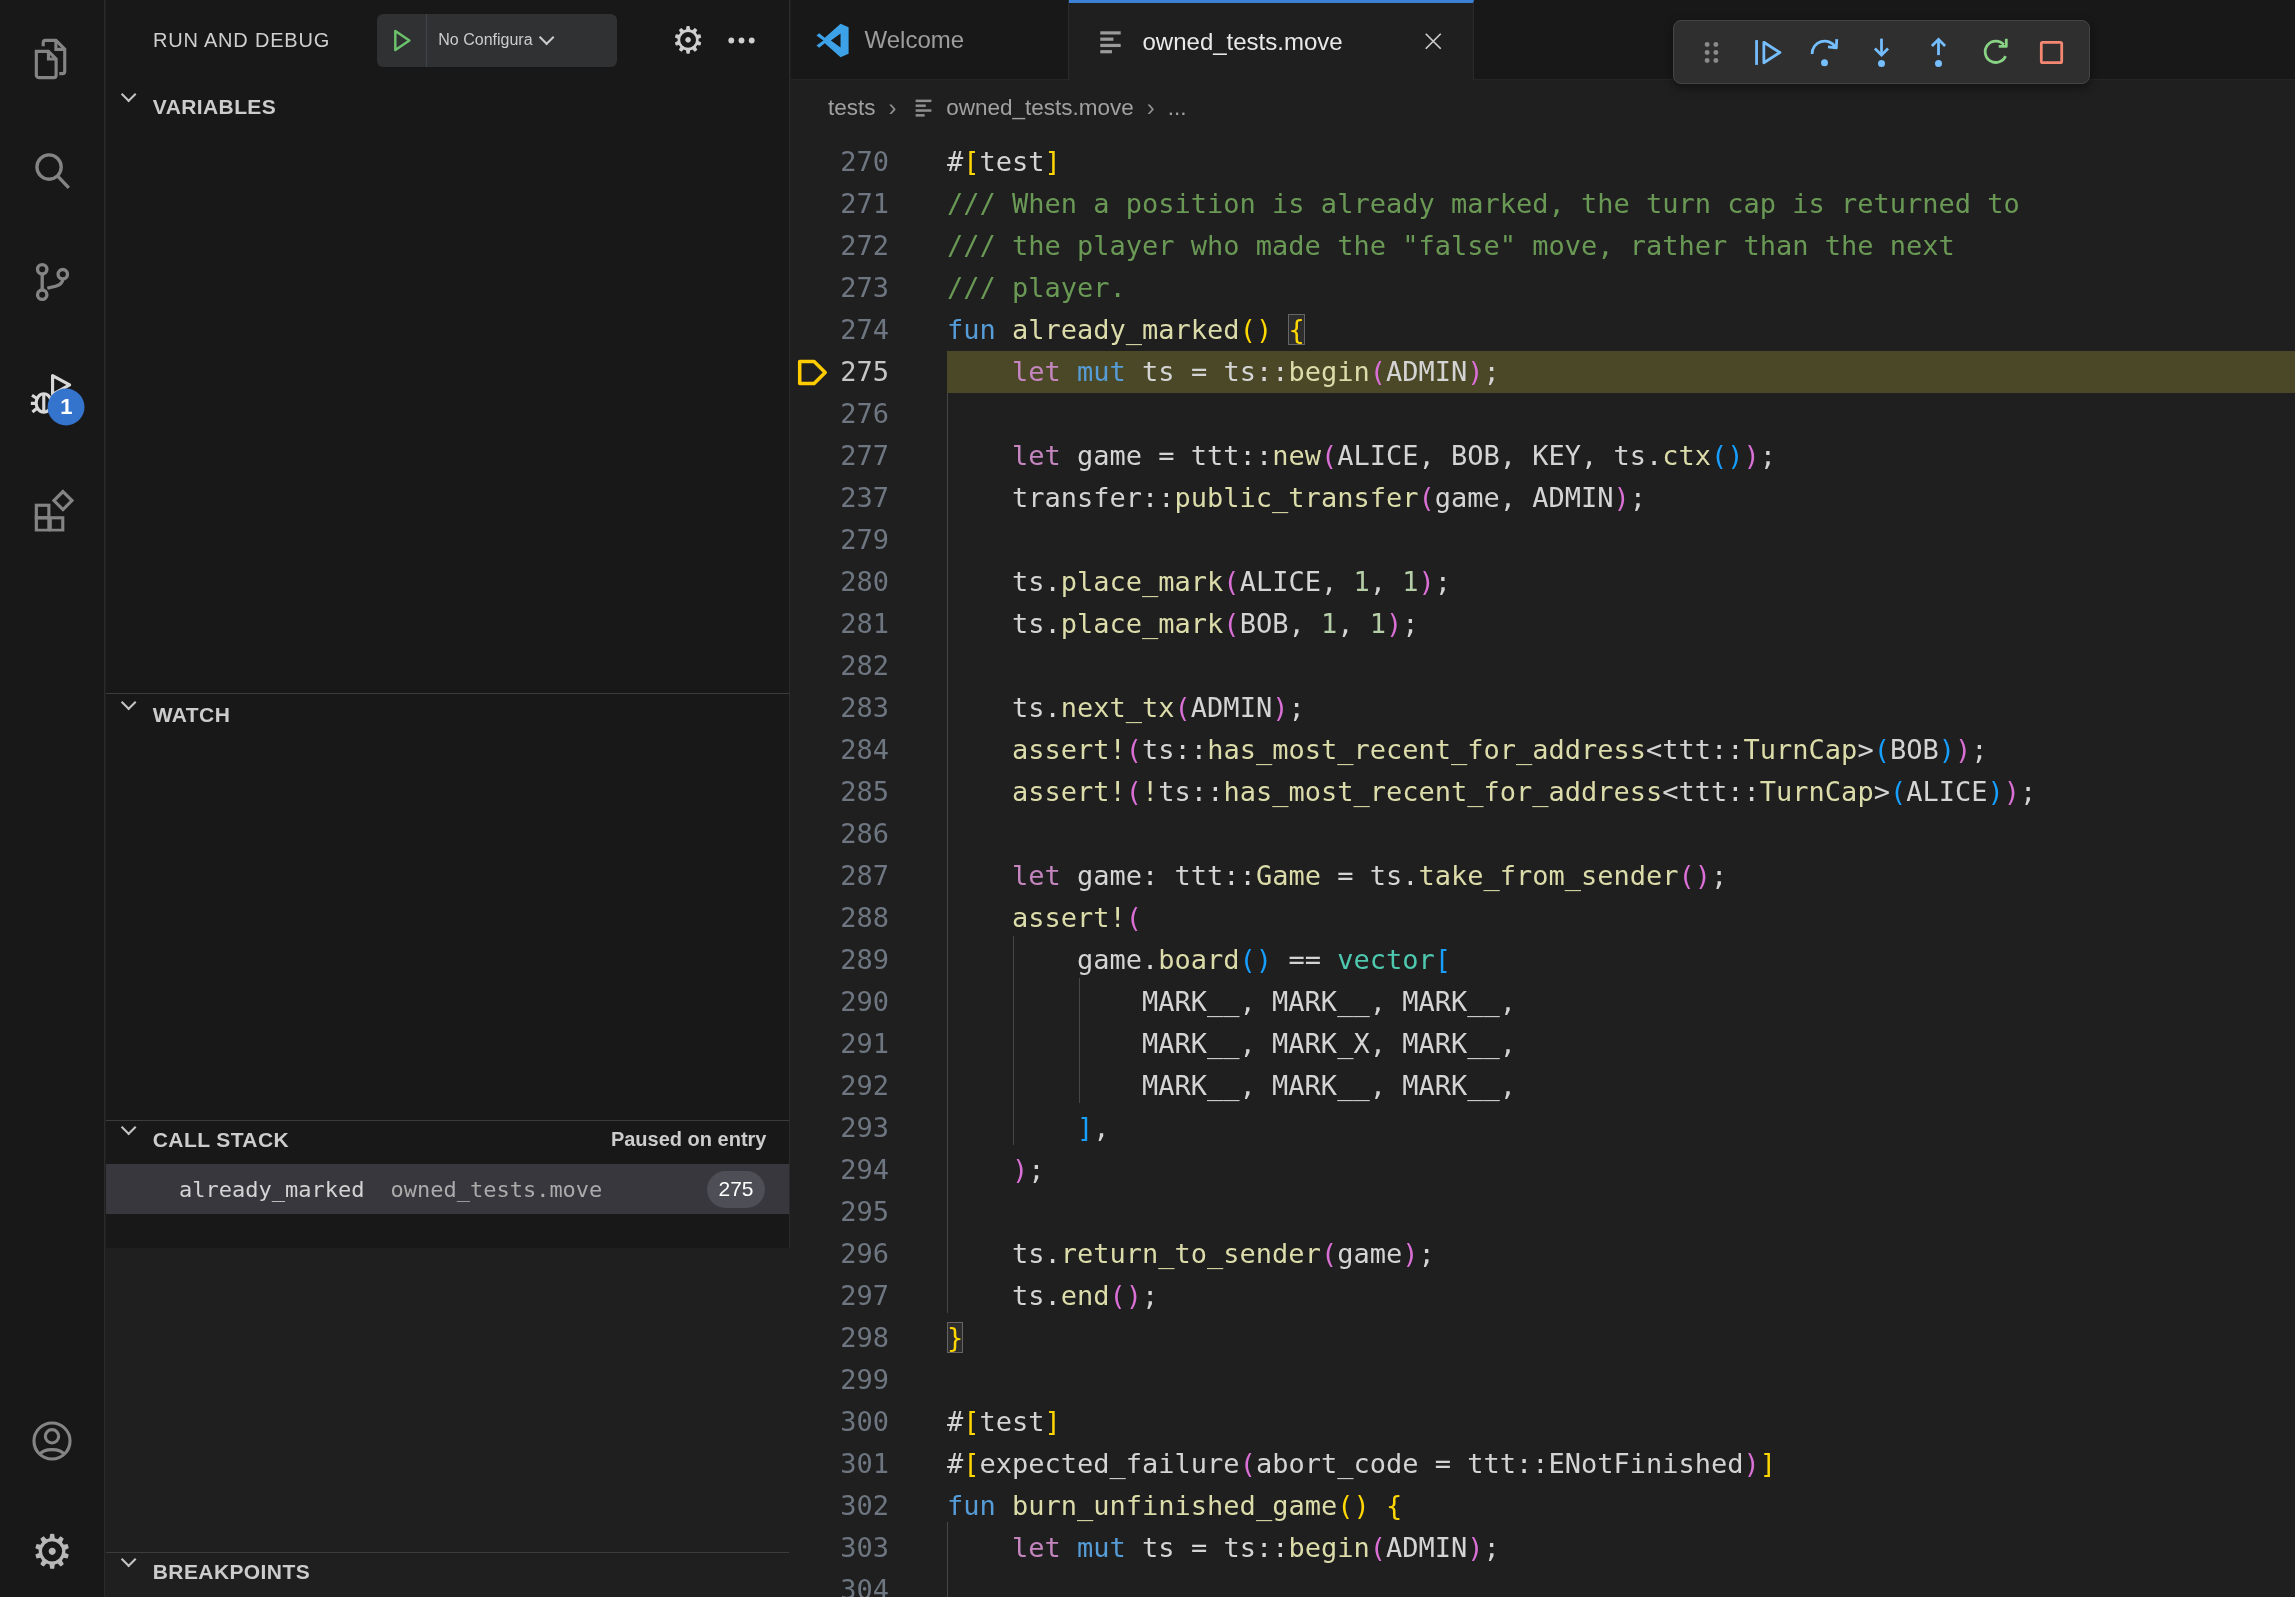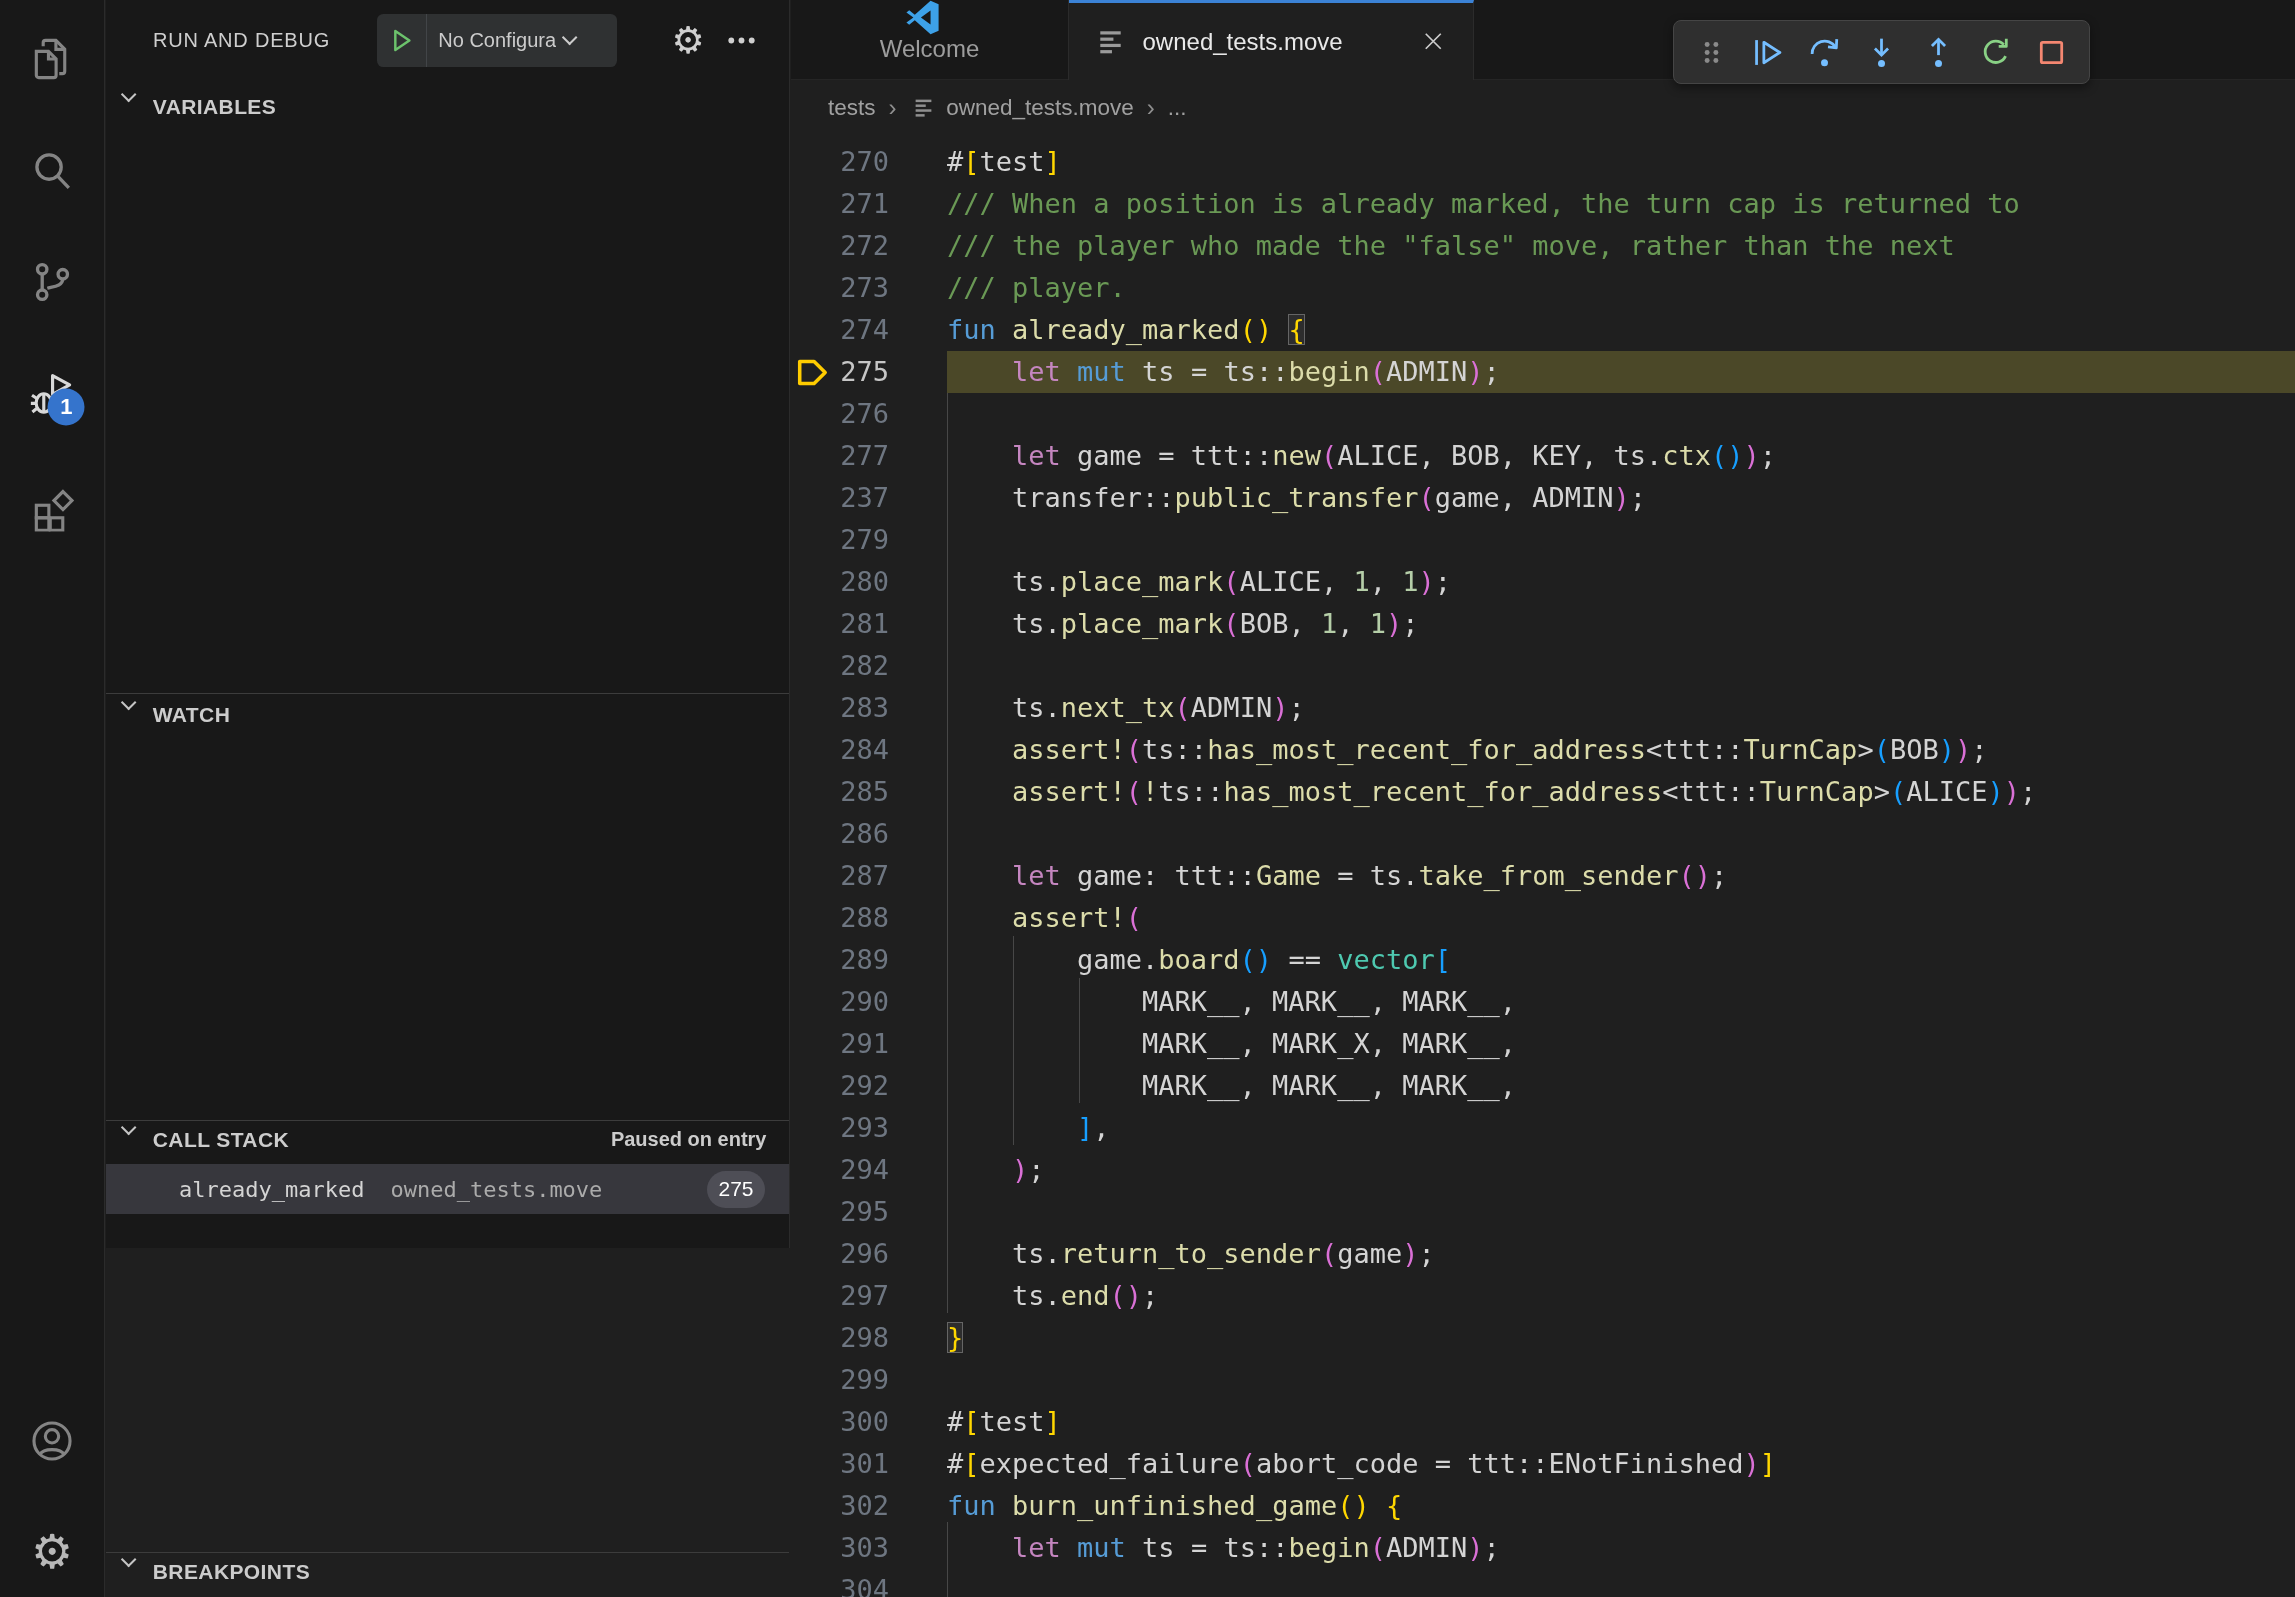--- a/index.html
+++ b/index.html
@@ -20,21 +20,21 @@
   
   .sidebar { position:absolute; left:106px; top:0; width:684px; height:1248px;
              background:#181818; border-right:0.8px solid #2b2b2b; z-index:4; }
   .sb-header { position:absolute; top:0; left:0; width:100%; height:80px; display:flex; align-items:center; }
   .sb-title { margin-left:47px; font-size:20px; color:#cfcfcf; letter-spacing:0.8px; white-space:nowrap; }
   .config-btn { position:absolute; left:271px; top:13.7px; width:240px; height:53px; background:#2f3132;
                 border-radius:6.4px; display:flex; align-items:center; overflow:hidden; cursor:pointer; }
   .config-btn .play { width:50px; height:100%; display:flex; align-items:center; justify-content:center;
                       border-right:0.8px solid #424548; }
   .config-btn .play svg { width:27px; height:27px; }
-  .cfg-label { color:#cccccc; font-size:20px; margin-left:11.3px; white-space:nowrap; max-width:129px;
+  .cfg-label { color:#cccccc; font-size:16px; margin-left:11.3px; white-space:nowrap; max-width:129px;
                overflow:hidden; }
   .chev-sm { width:11.3px; height:11.3px; border-right:2.4px solid #cccccc; border-bottom:2.4px solid #cccccc;
              transform:rotate(45deg); margin:-4.8px 0 0 8px; flex:none; }
   .hdr-icon { position:absolute; top:19.3px; width:42px; height:42px; display:flex; align-items:center;
               justify-content:center; cursor:pointer; }
 
   .twisty { width:11.3px; height:11.3px; border-right:2.1px solid #c5c5c5; border-bottom:2.1px solid #c5c5c5;
             transform:rotate(45deg); margin-top:-5.6px; flex:none; }
   .sec-header { position:absolute; left:0; width:100%; height:43px; display:flex; align-items:flex-start; cursor:pointer; }
   .sec-header .twisty { margin-left:17px; }
@@ -52,21 +52,21 @@
   .frame-badge { position:absolute; right:24px; min-width:58px; height:37px; border-radius:18.5px;
                  background:#4e4e56; color:#ffffff; font-size:21px; display:flex; align-items:center;
                  justify-content:center; padding:0 9.7px; }
 
   
   .editor { position:absolute; left:791px; top:0; right:0; height:1597px; background:#1f1f1f; }
   .tab-bar { position:absolute; left:0; top:0; right:0; height:80px; background:#181818;
              border-bottom:0.8px solid #252525; display:flex; }
   .tab { height:80px; display:flex; align-items:center; padding:0 24px; border-right:0.8px solid #2b2b2b;
          cursor:pointer; position:relative; }
-  .tab.inactive { width:278px;flex-direction:column; }
+  .tab.inactive { width:278px; }
   .tab.active { width:405px; background:#1f1f1f; border-top:3.2px solid #3b82d6; }
   .tab .ficon { width:35px; height:35px; margin-right:14.5px; flex:none; }
   .tab-label { font-size:24px; color:#9d9d9d; white-space:nowrap; }
   .tab.active .tab-label { color:#e9e9e9; }
   .tab-close { margin-left:auto; width:32px; height:32px; display:flex; align-items:center;
                justify-content:center; cursor:pointer; }
   .tab-close svg { width:22.5px; height:22.5px; }
 
   .breadcrumb { position:absolute; left:0; top:80px; right:0; height:55px; background:#1f1f1f;
                 display:flex; align-items:center; color:#a0a0a0; font-size:22.5px; }

